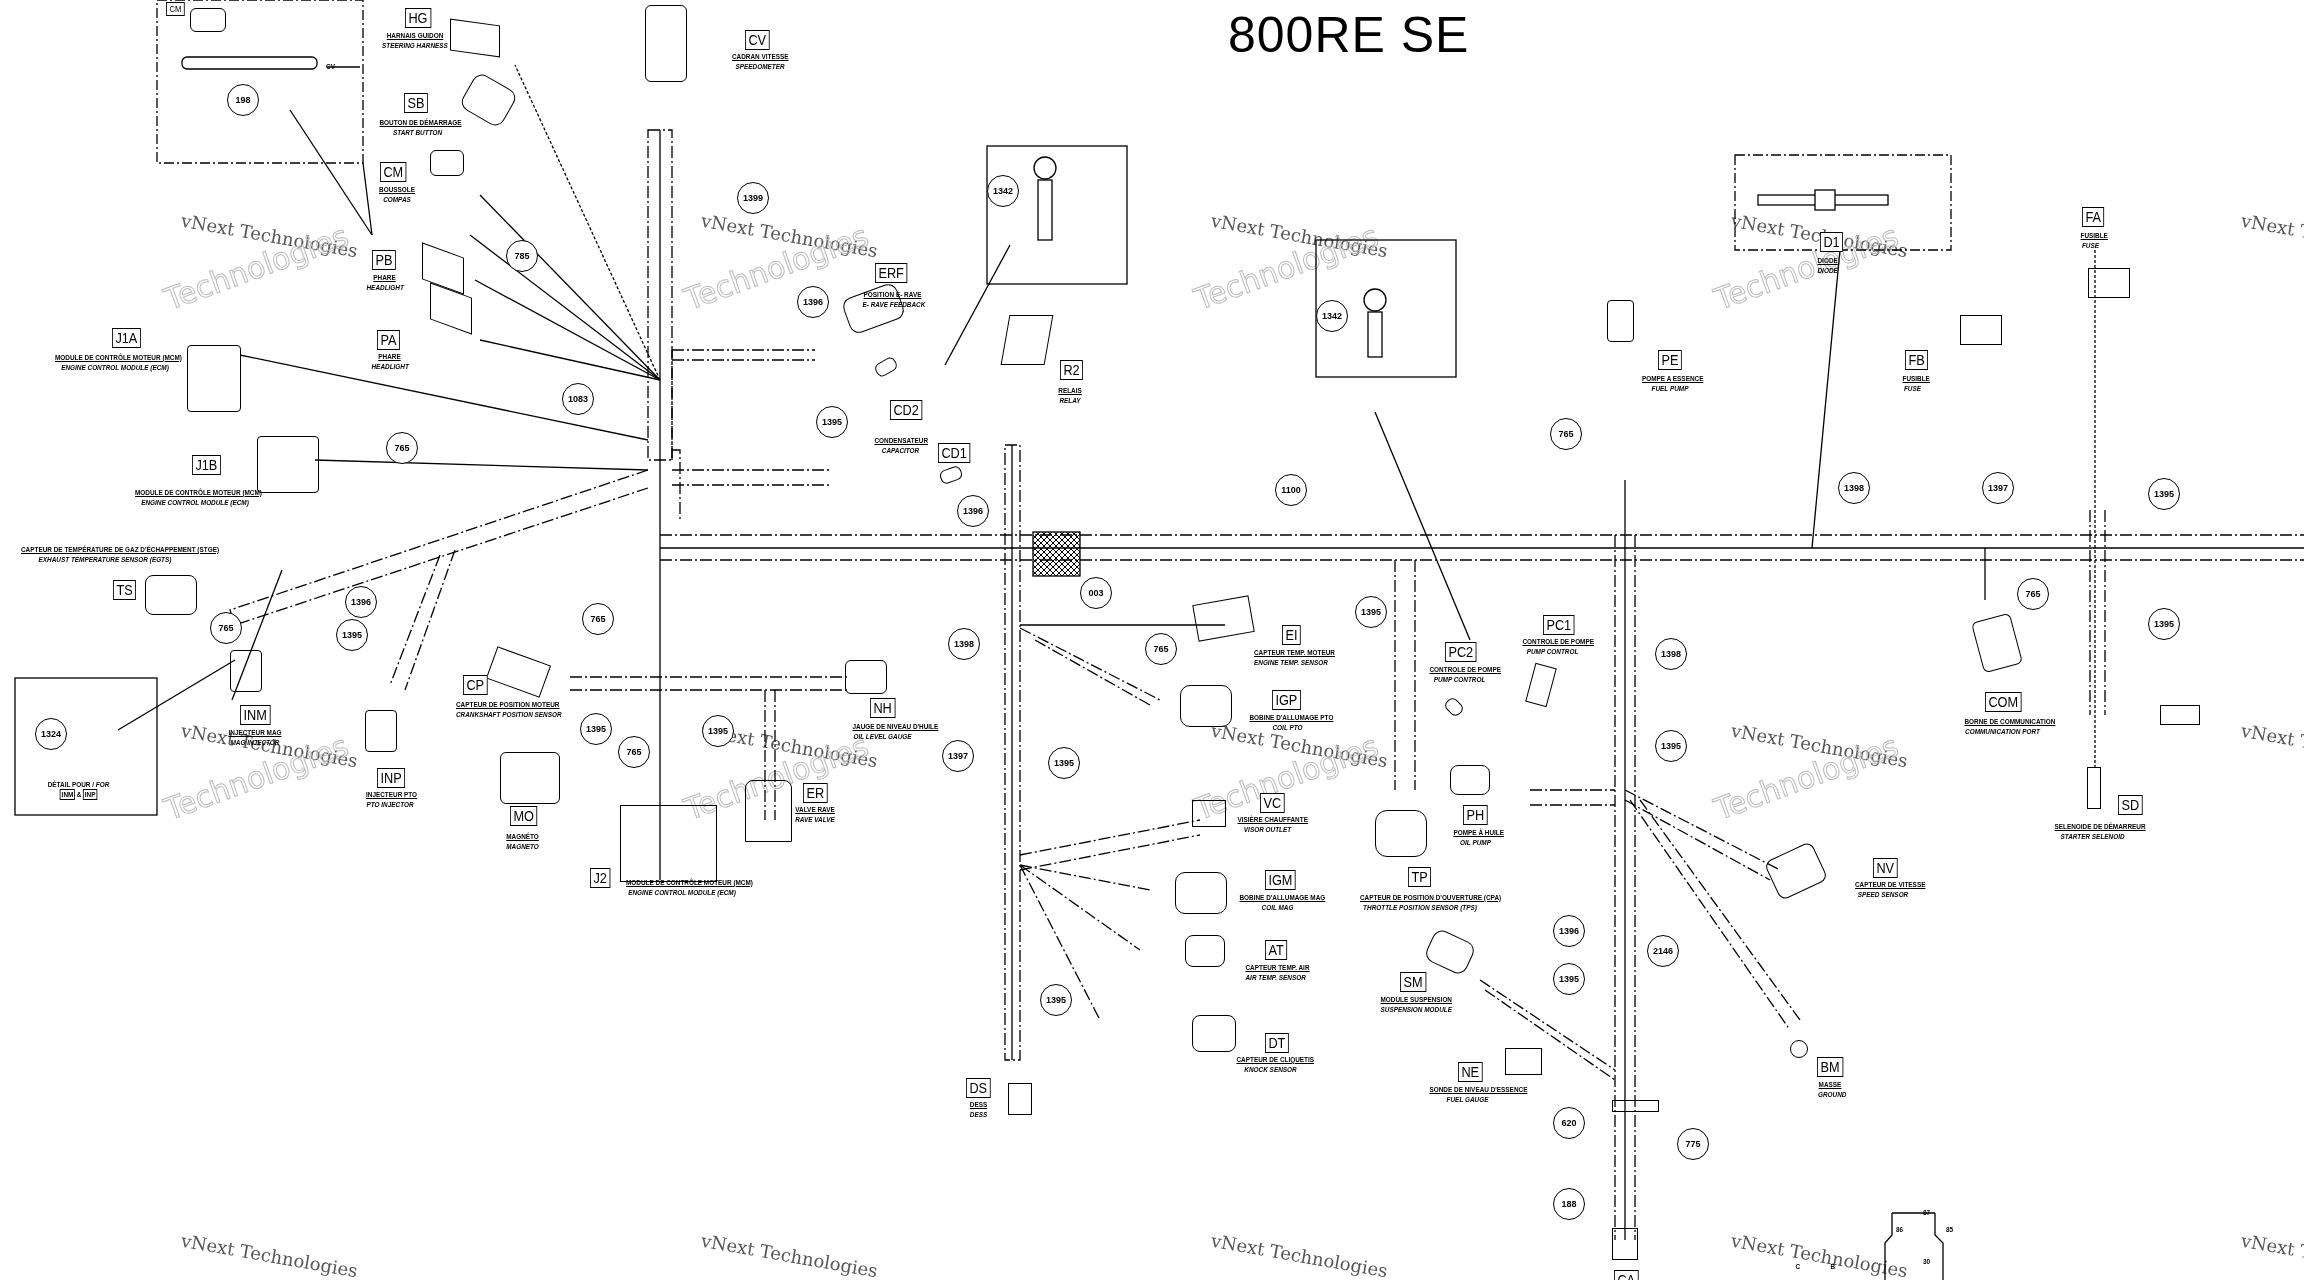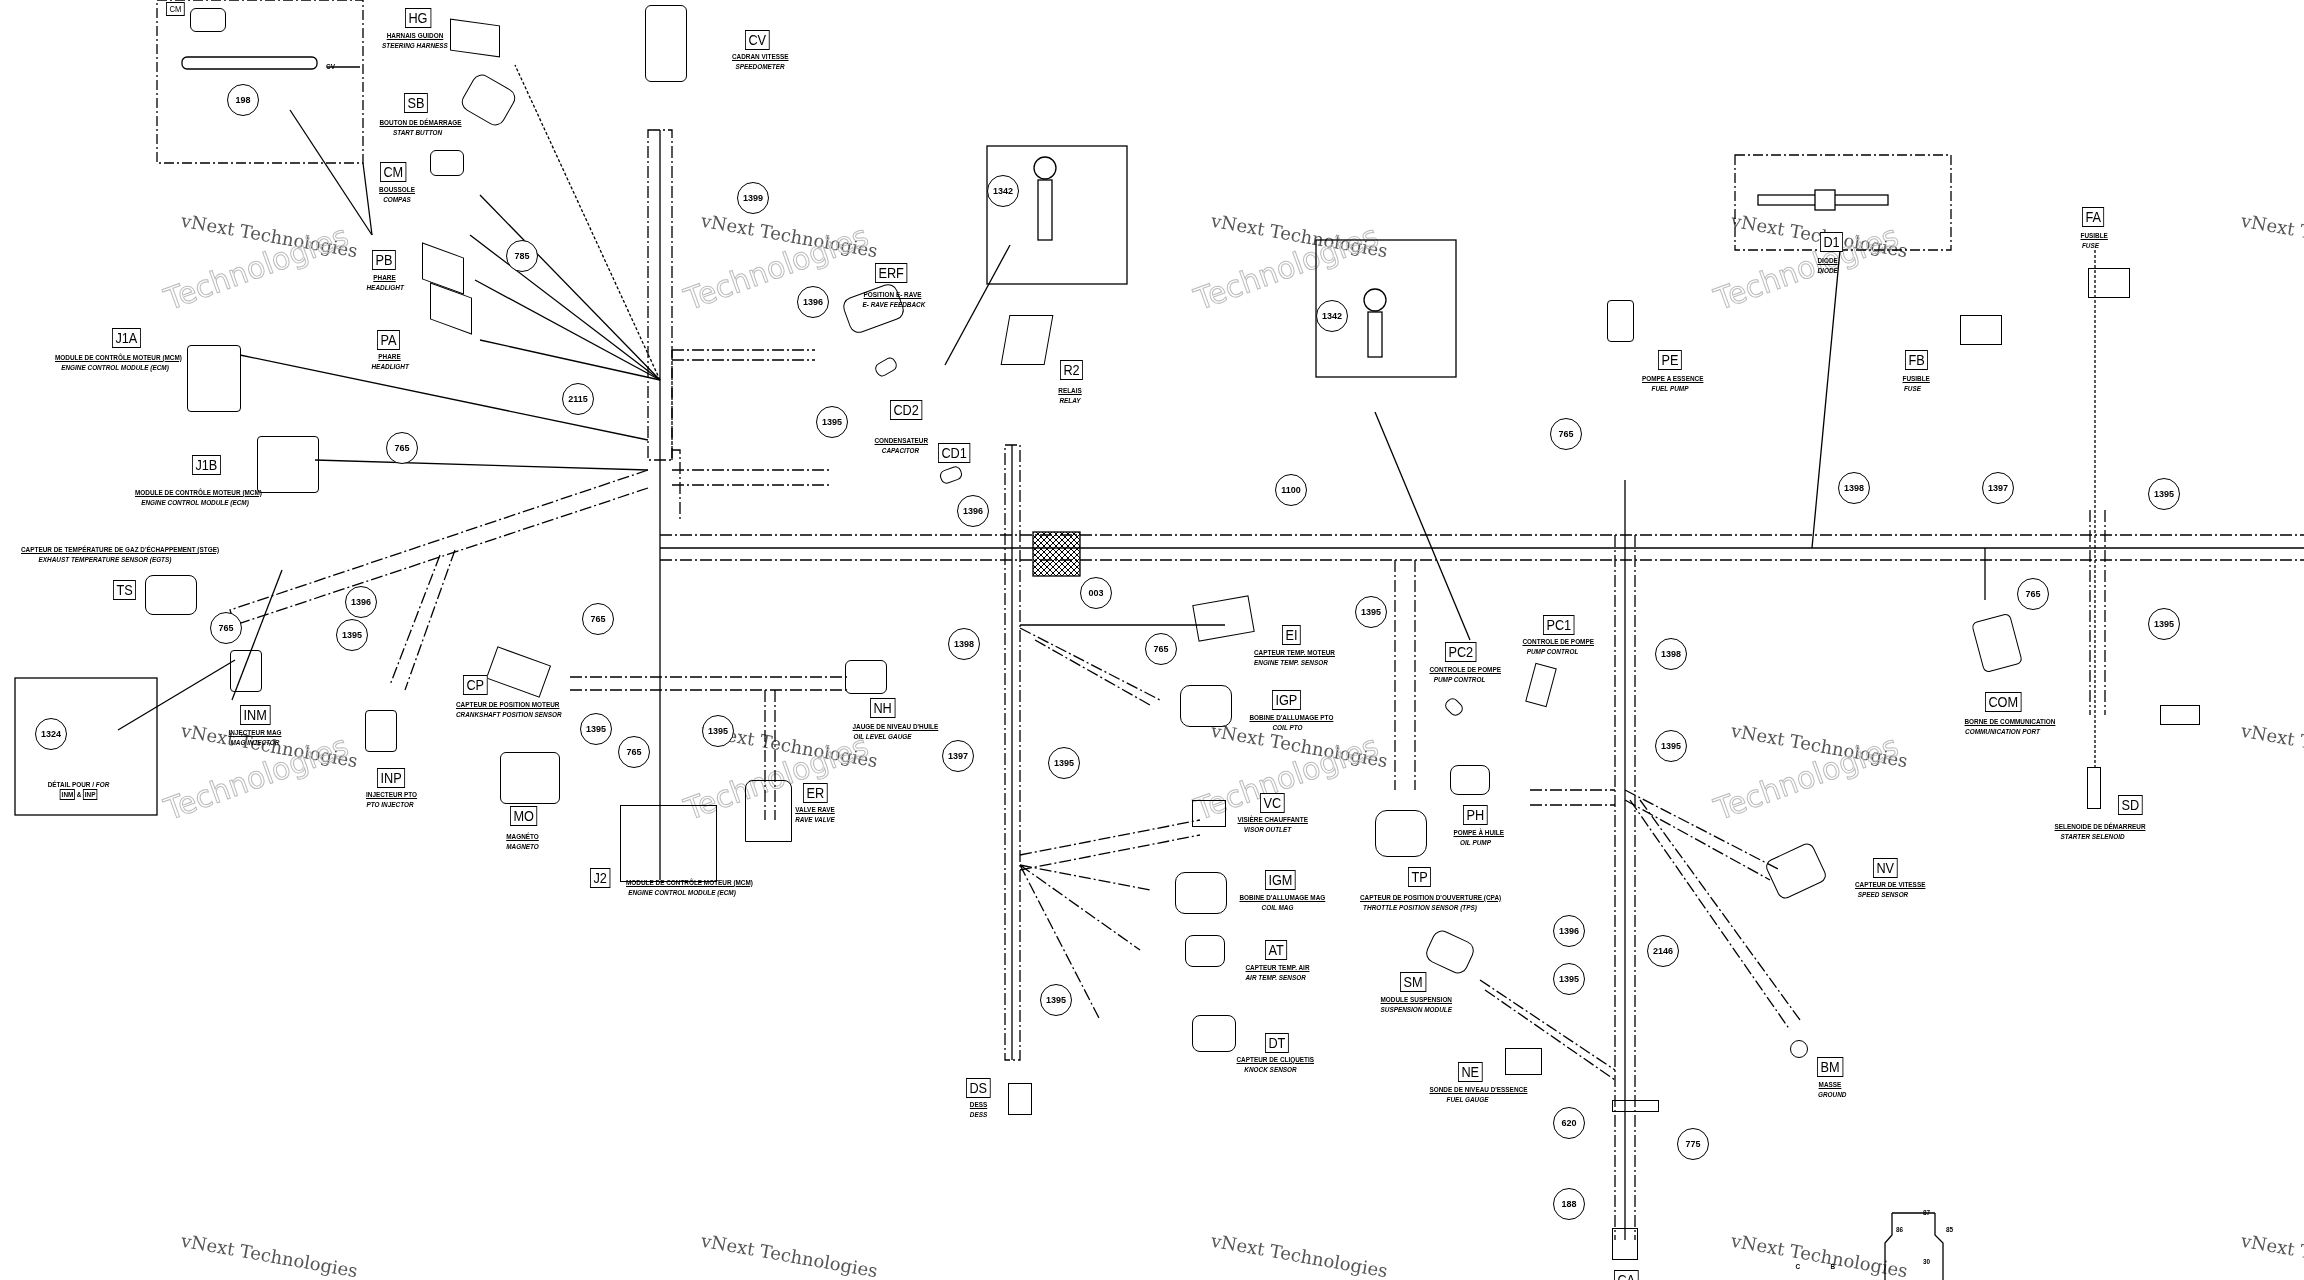--- a/index.html
+++ b/index.html
@@ -117,20 +117,21 @@
 
       <path d="M1892 1213 L1892 1235 L1885 1243 L1885 1280 M1935 1213 L1935 1235 L1943 1243 L1943 1280 M1892 1213 L1935 1213"></path>
     </g>
     <defs>
       <pattern id="hatch" width="6" height="6" patternUnits="userSpaceOnUse">
         <path d="M0 0 L6 6 M6 0 L0 6" stroke="#000" stroke-width="1"></path>
       </pattern>
     </defs>
   </svg>
 
+  <div class="title">800RE SE</div>
 
   <div class="conn" style="left:190px;top:8px;width:34px;height:22px;border:1.5px solid #000;border-radius:6px;"></div>
   <div class="conn" style="left:450px;top:22px;width:48px;height:30px;border:1.5px solid #000;transform:skewY(8deg);"></div>
   <div class="conn" style="left:465px;top:80px;width:45px;height:38px;border:1.5px solid #000;border-radius:10px;transform:rotate(30deg);"></div>
   <div class="conn" style="left:645px;top:5px;width:40px;height:75px;border:1.5px solid #000;border-radius:6px;"></div>
   <div class="conn" style="left:430px;top:150px;width:32px;height:24px;border:1.5px solid #000;border-radius:6px;"></div>
   <div class="conn" style="left:422px;top:250px;width:40px;height:35px;border:1.5px solid #000;transform:skew(0,20deg);"></div>
   <div class="conn" style="left:430px;top:290px;width:40px;height:35px;border:1.5px solid #000;transform:skew(0,20deg);"></div>
   <div class="conn" style="left:187px;top:345px;width:52px;height:65px;border:1.5px solid #000;border-radius:4px;"></div>
   <div class="conn" style="left:257px;top:436px;width:60px;height:55px;border:1.5px solid #000;border-radius:4px;"></div>
@@ -431,21 +432,21 @@
 
   <div class="code" style="left:1817px;top:1057px;">BM</div>
   <div class="desc" style="left:1815px;top:1080px;width:30px;">
       <span class="fr">MASSE</span>
       <span class="en">GROUND</span>
     </div>
 
   <div class="code" style="left:1614px;top:1270px;">CA</div>
 
   <div class="bubble" style="left:506px;top:240px;">785</div>
-  <div class="bubble" style="left:562px;top:383px;">2115</div>
+  <div class="bubble" style="left:562px;top:383px;">1083</div>
   <div class="bubble" style="left:386px;top:432px;">765</div>
   <div class="bubble" style="left:737px;top:182px;">1399</div>
   <div class="bubble" style="left:797px;top:286px;">1396</div>
   <div class="bubble" style="left:816px;top:406px;">1395</div>
   <div class="bubble" style="left:345px;top:586px;">1396</div>
   <div class="bubble" style="left:336px;top:619px;">1395</div>
   <div class="bubble" style="left:210px;top:612px;">765</div>
   <div class="bubble" style="left:582px;top:603px;">765</div>
   <div class="bubble" style="left:580px;top:713px;">1395</div>
   <div class="bubble" style="left:618px;top:736px;">765</div>

